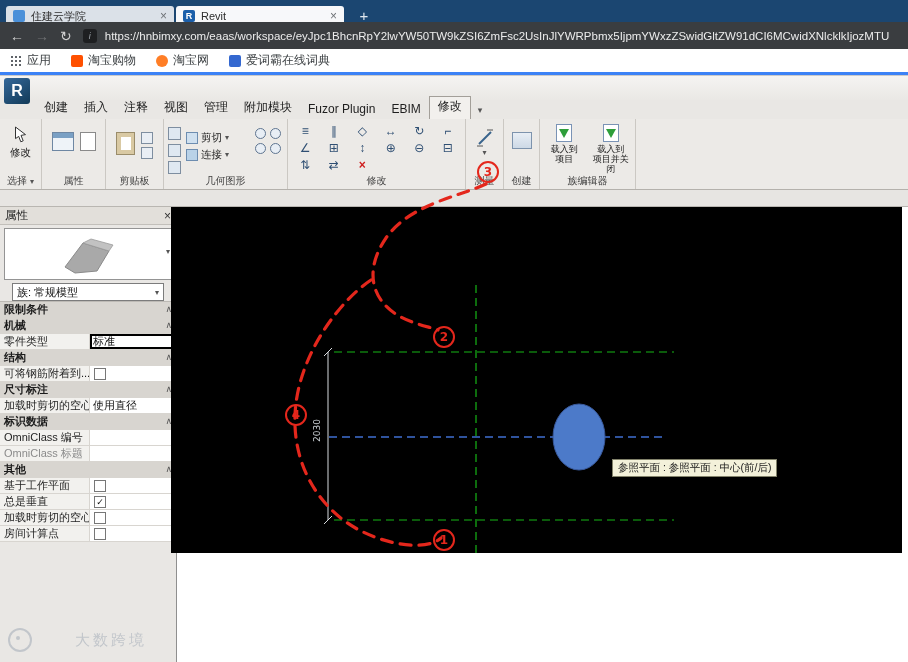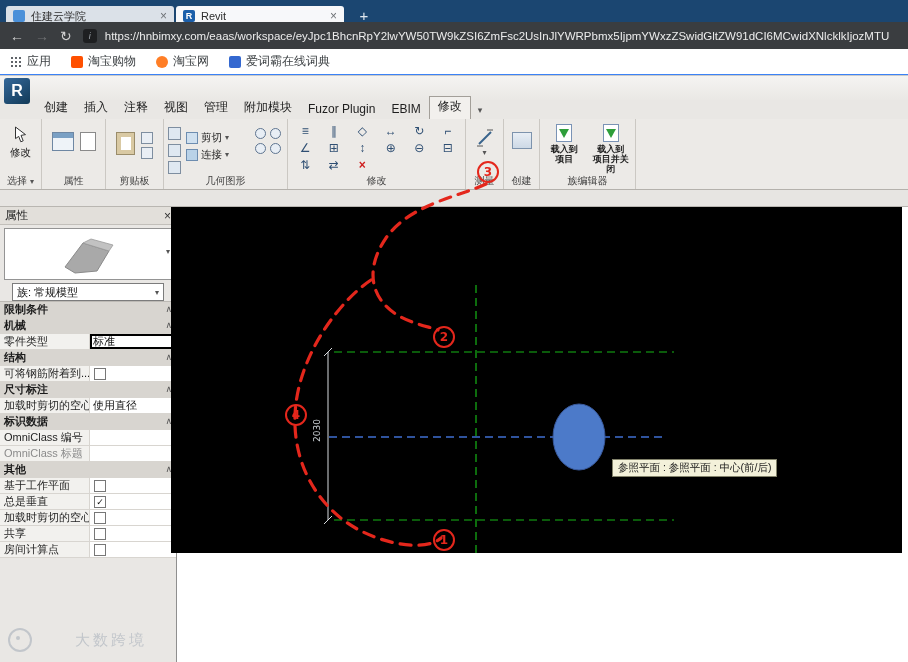--- a/index.html
+++ b/index.html
@@ -19,21 +19,21 @@
   .btab .x{color:#6f7377;font-size:12px;}
   .newtab{color:#dfe6ee;font-size:15px;margin:0 0 2px 8px;width:20px;text-align:center;}
 
   .urlbar{position:absolute;left:0;top:22px;width:908px;height:27px;background:#3a3d40;display:flex;align-items:center;padding-left:10px;box-sizing:border-box;}
   .navicon{color:#cfcfcf;font-size:14px;margin-right:11px;}
   .navicon.dim{opacity:.35;}
   .siteinfo{width:14px;height:14px;background:#1e1f21;border-radius:3px;color:#9aa0a6;font-size:9px;
             display:flex;align-items:center;justify-content:center;margin-right:8px;font-style:italic;}
   .urltext{flex:1;color:#ececec;font-size:11.5px;white-space:nowrap;overflow:hidden;}
 
-  .bmbar{position:absolute;left:0;top:49px;width:908px;height:26px;background:#fff;border-bottom:1px solid #3b82f6;
+  .bmbar{position:absolute;left:0;top:49px;width:908px;height:26px;background:#fff;border-bottom:3px solid #3b82f6;
          display:flex;align-items:center;padding-left:10px;box-sizing:border-box;}
   .bmlist{display:flex;gap:20px;align-items:center;font-size:12px;color:#3c4043;}
   .bm{display:flex;align-items:center;gap:5px;}
   .bicon{width:12px;height:12px;flex:none;}
   .bicon.b0{background-image:radial-gradient(#5f6368 1.1px,transparent 1.3px);background-size:4px 4px;}
   .bicon.b1{background:#ff5000;border-radius:2px;}
   .bicon.b2{background:#ff7e26;border-radius:50%;}
   .bicon.b3{background:#3468d0;border-radius:2px;}
 
   
@@ -77,21 +77,21 @@
   .gi.join{background:#b9d2e8;}
   .geo-right{position:absolute;right:6px;top:9px;display:grid;grid-template-columns:repeat(2,11px);gap:4px;}
   .geo-ci{width:9px;height:9px;border:1px solid #5f7590;border-radius:50%;background:#e8eef5;}
 
   .mgrid{display:grid;grid-template-columns:repeat(6,1fr);gap:4px 2px;padding:6px 4px 0;font-size:12px;line-height:13px;color:#2f4f73;text-align:center;}
   .mtool{display:block;}
 
   .measure-ic{display:flex;flex-direction:column;align-items:center;padding-top:10px;gap:1px;}
   .create-icon{display:block;margin:13px auto 0;width:18px;height:15px;border:1px solid #7d93ad;background:linear-gradient(#e8eef5,#cdd9e6);}
 
-  .fe-btns{display:flex;gap:4px;padding:5px 3px 0;font-weight:bold;}
+  .fe-btns{display:flex;gap:4px;padding:5px 3px 0;}
   .loadbtn{flex:1;display:flex;flex-direction:column;align-items:center;gap:2px;}
   .fe-icon{position:relative;width:16px;height:18px;}
   .fe-doc{position:absolute;inset:0;background:#fff;border:1px solid #7a93b5;}
   .fe-arrow{position:absolute;left:3px;top:5px;width:0;height:0;border-left:5px solid transparent;border-right:5px solid transparent;border-top:9px solid #2e9e3a;}
   .fe-txt{font-size:9px;line-height:10px;text-align:center;white-space:pre-line;color:#222;}
 
   .optionsbar{position:absolute;left:0;top:190px;width:908px;height:17px;background:#e7e5e2;border-bottom:1px solid #b9b6b1;box-sizing:border-box;}
 
   
   .propspanel{position:absolute;left:0;top:207px;width:177px;height:455px;background:#e9e7e4;border-right:1px solid #8f8f8f;box-sizing:border-box;}
@@ -415,26 +415,20 @@
           <span class="cb">✓</span>
         </div>
       </div>
       <div class="prow">
         <div class="plab">加载时剪切的空心</div>
         <div class="pval">
           <span class="cb"></span>
         </div>
       </div>
       <div class="prow">
-        <div class="plab">共享</div>
-        <div class="pval">
-          <span class="cb"></span>
-        </div>
-      </div>
-      <div class="prow">
         <div class="plab">房间计算点</div>
         <div class="pval">
           <span class="cb"></span>
         </div>
       </div>
     </div>
 </div>
 
 <div class="canvas">
   <svg class="canv-svg" width="731" height="455">

